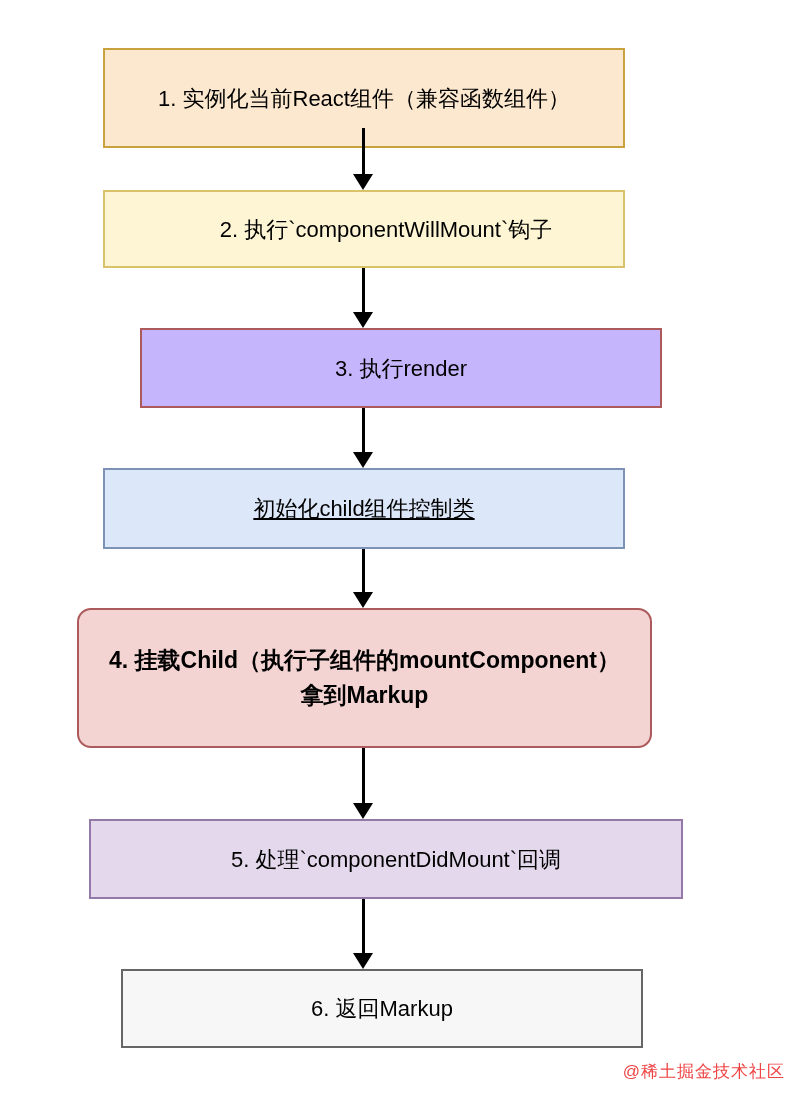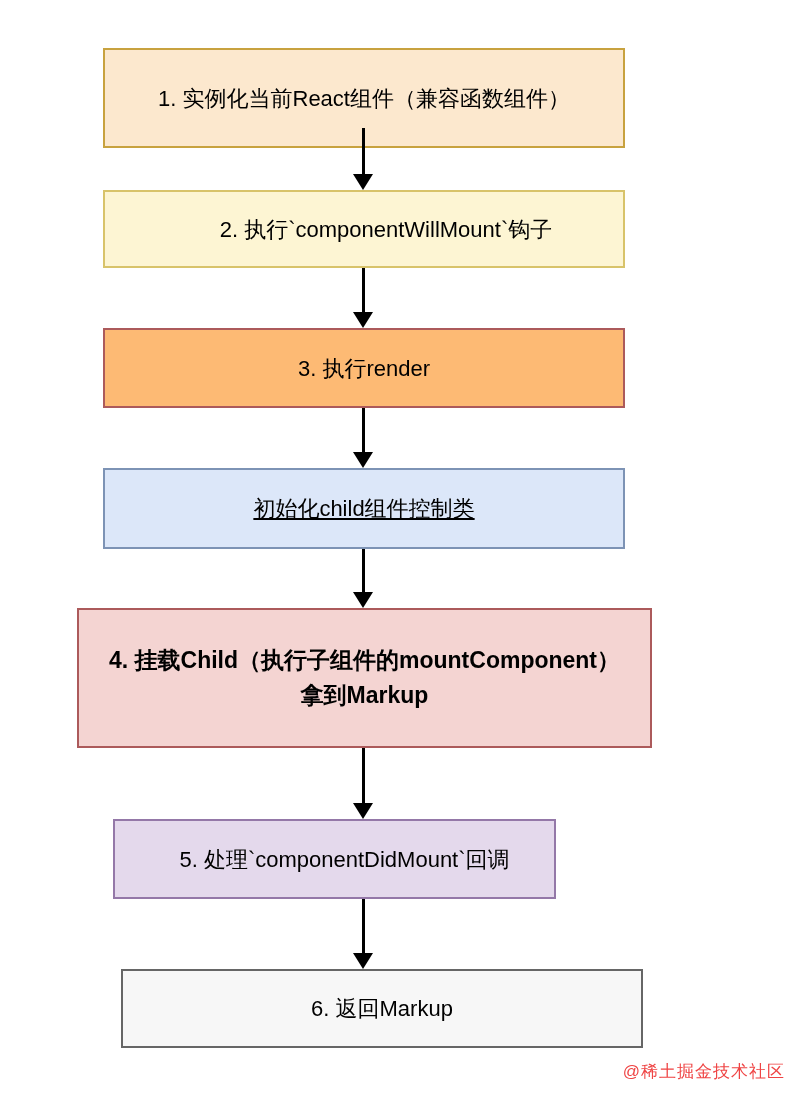--- a/index.html
+++ b/index.html
@@ -27,22 +27,22 @@
     color: #000000;
     line-height: 35px;
     white-space: pre-line;
   }
   .flow-box.bold { font-weight: bold; font-size: 23px; }
 
   .box-1 { left: 103px; top: 48px;  width: 522px; height: 100px; }
   .box-2 { left: 103px; top: 190px; width: 522px; height: 78px; padding-left: 44px; }
   .box-3 { left: 103px; top: 328px; width: 522px; height: 80px; }
   .box-4 { left: 103px; top: 468px; width: 522px; height: 81px; }
-  .box-5 { left: 77px;  top: 608px; width: 575px; height: 140px; }
-  .box-6 { left: 113px; top: 819px; width: 443px; height: 80px; padding-left: 20px; }
+  .box-5 { left: 77px;  top: 608px; width: 575px; height: 140px; border-radius: 14px; }
+  .box-6 { left: 89px; top: 819px; width: 594px; height: 80px; padding-left: 20px; }
   .box-7 { left: 95px; top: 969px; width: 522px; height: 79px; margin-left: 26px; }
 
   .arrow {
     position: absolute;
     left: 363px;
     width: 0;
   }
   .arrow .arrow-line {
     position: absolute;
     left: -1px;
@@ -89,21 +89,21 @@
     <div class="arrow-head"></div>
   </div>
 
   <div class="flow-box box-2" style="background: rgb(253, 245, 211); border-color: rgb(216, 195, 106);">2. 执行`componentWillMount`钩子</div>
 
   <div class="arrow arrow-2">
     <div class="arrow-line"></div>
     <div class="arrow-head"></div>
   </div>
 
-  <div class="flow-box box-3" style="background: #fdba74; border-color: rgb(172, 90, 91);">3. 执行render</div>
+  <div class="flow-box box-3" style="background: #c4b5fd; border-color: rgb(172, 90, 91); margin-left: 37px;">3. 执行render</div>
 
   <div class="arrow arrow-3">
     <div class="arrow-line"></div>
     <div class="arrow-head"></div>
   </div>
 
   <div class="flow-box box-4" style="background: rgb(220, 231, 249); border-color: rgb(125, 147, 181); text-decoration: underline;">初始化child组件控制类</div>
 
   <div class="arrow arrow-4">
     <div class="arrow-line"></div>

